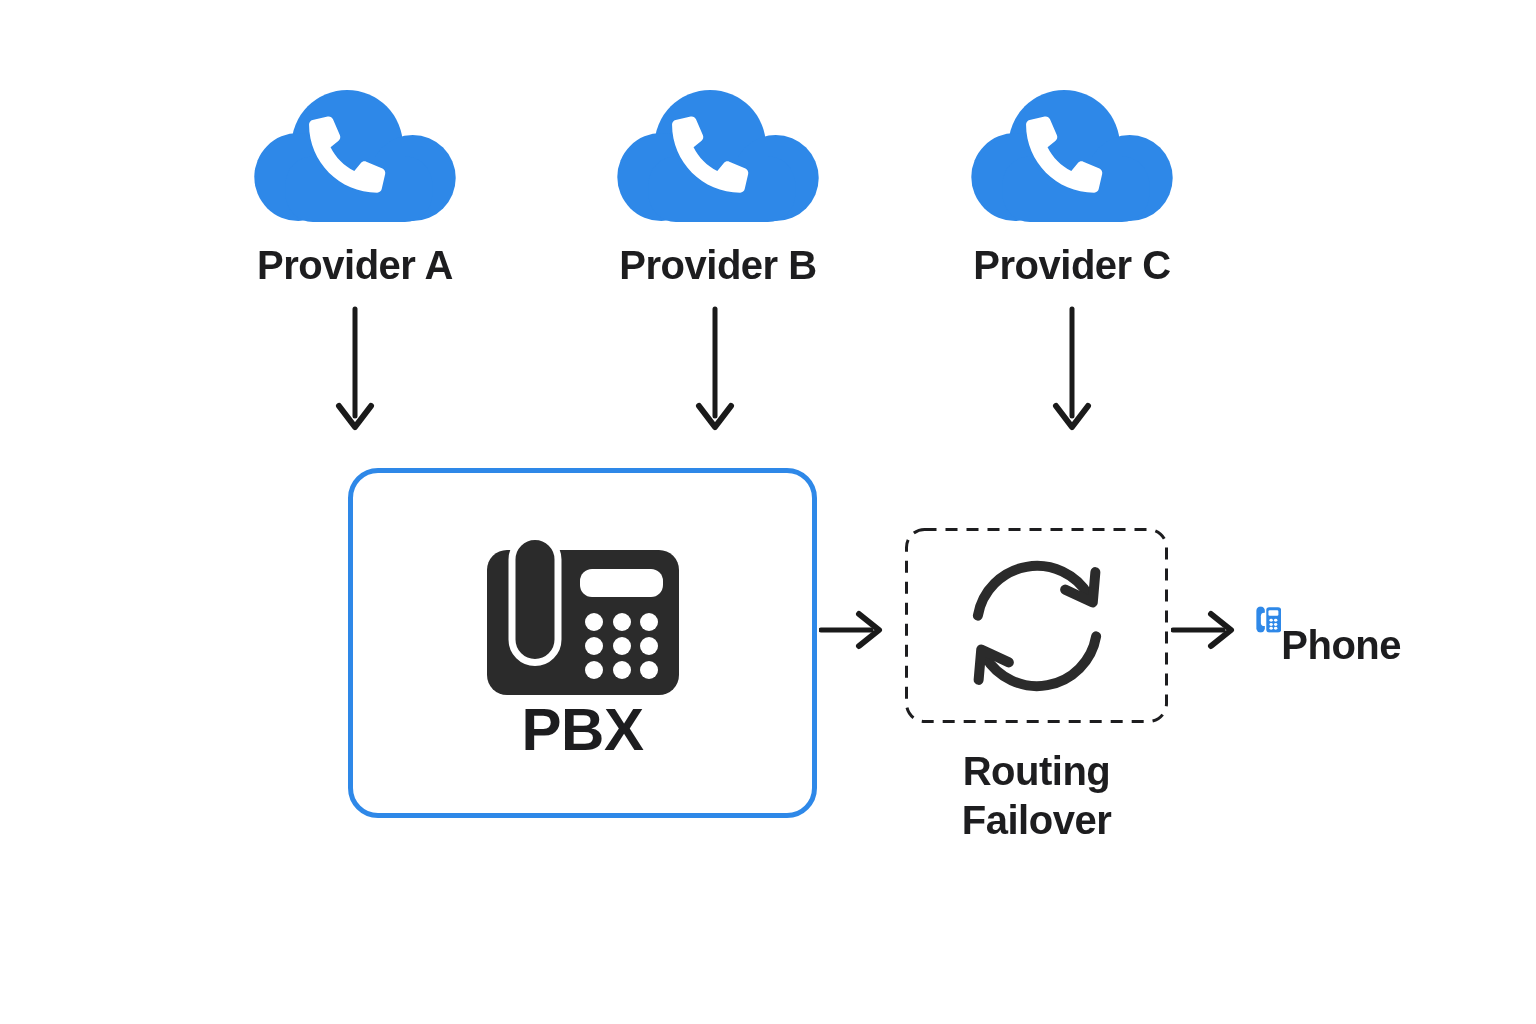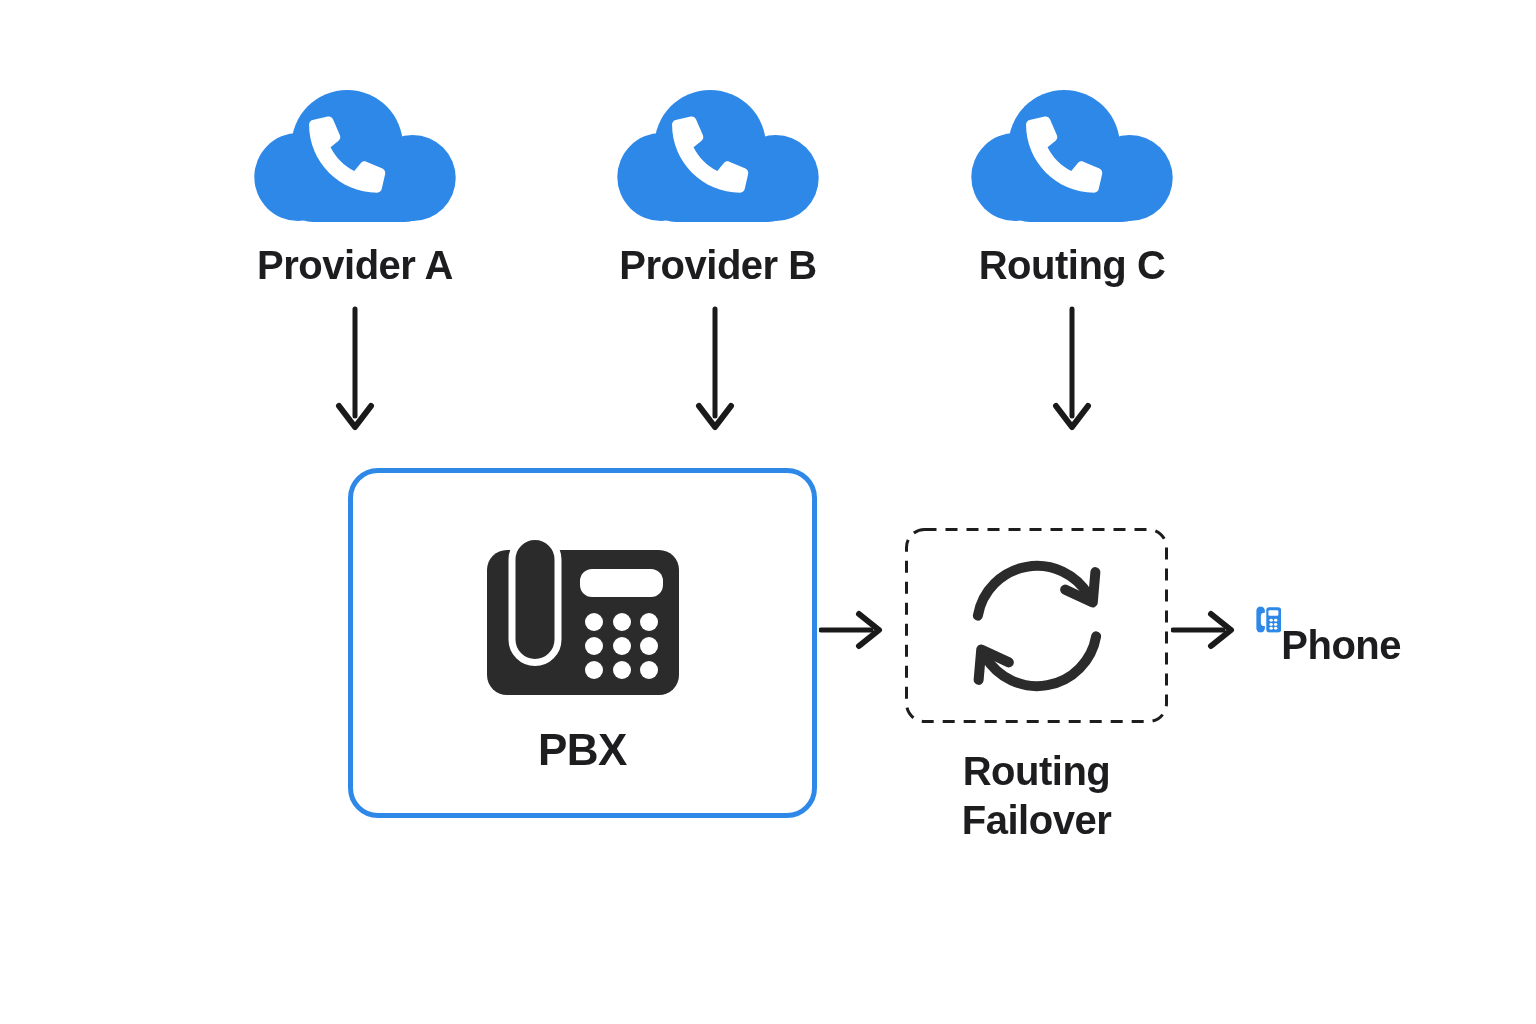--- a/index.html
+++ b/index.html
@@ -41,22 +41,21 @@
   .arrow-right-svg{position:absolute;top:608px;width:64px;height:44px;}
 
   .pbx-box{
     position:absolute;left:348px;top:468px;width:469px;height:350px;
     border:5px solid var(--accent);border-radius:30px;background:#fff;
     display:flex;flex-direction:column;align-items:center;
     padding-top:60px;
   }
   .deskphone-svg{width:192px;height:162px;}
   .pbx-label{
-    margin-top:30px;
-    font-size:44px;font-weight:700;color:var(--ink);letter-spacing:-0.5px;
+    font-size:60px;font-weight:700;color:var(--ink);letter-spacing:-0.5px;
   }
 
   .failover-box{
     position:absolute;left:905px;top:528px;width:263px;height:195px;
     display:flex;align-items:center;justify-content:center;
   }
   .dash-rect-svg{position:absolute;left:0;top:0;width:263px;height:195px;}
   .sync-svg{width:150px;height:150px;position:relative;}
   .failover-label{
     position:absolute;left:900px;top:747px;width:273px;
@@ -154,21 +153,21 @@
   <div class="provider" style="left:252px">
     <svg class="cloud-svg" viewBox="0 0 210 135">
         <use href="#sym-cloud"></use>
       </svg>
     <div class="node-label">Provider A</div>
   </div>
   <div class="provider" style="left:969px">
     <svg class="cloud-svg" viewBox="0 0 210 135">
         <use href="#sym-cloud"></use>
       </svg>
-    <div class="node-label">Routing C</div>
+    <div class="node-label">Provider C</div>
   </div>
 
   <svg class="arrow-down-svg" style="left:333px" viewBox="0 0 44 126">
       <use href="#sym-arrow-down"></use>
     </svg>
   <svg class="arrow-down-svg" style="left:693px" viewBox="0 0 44 126">
       <use href="#sym-arrow-down"></use>
     </svg>
   <svg class="arrow-down-svg" style="left:1050px" viewBox="0 0 44 126">
       <use href="#sym-arrow-down"></use>

